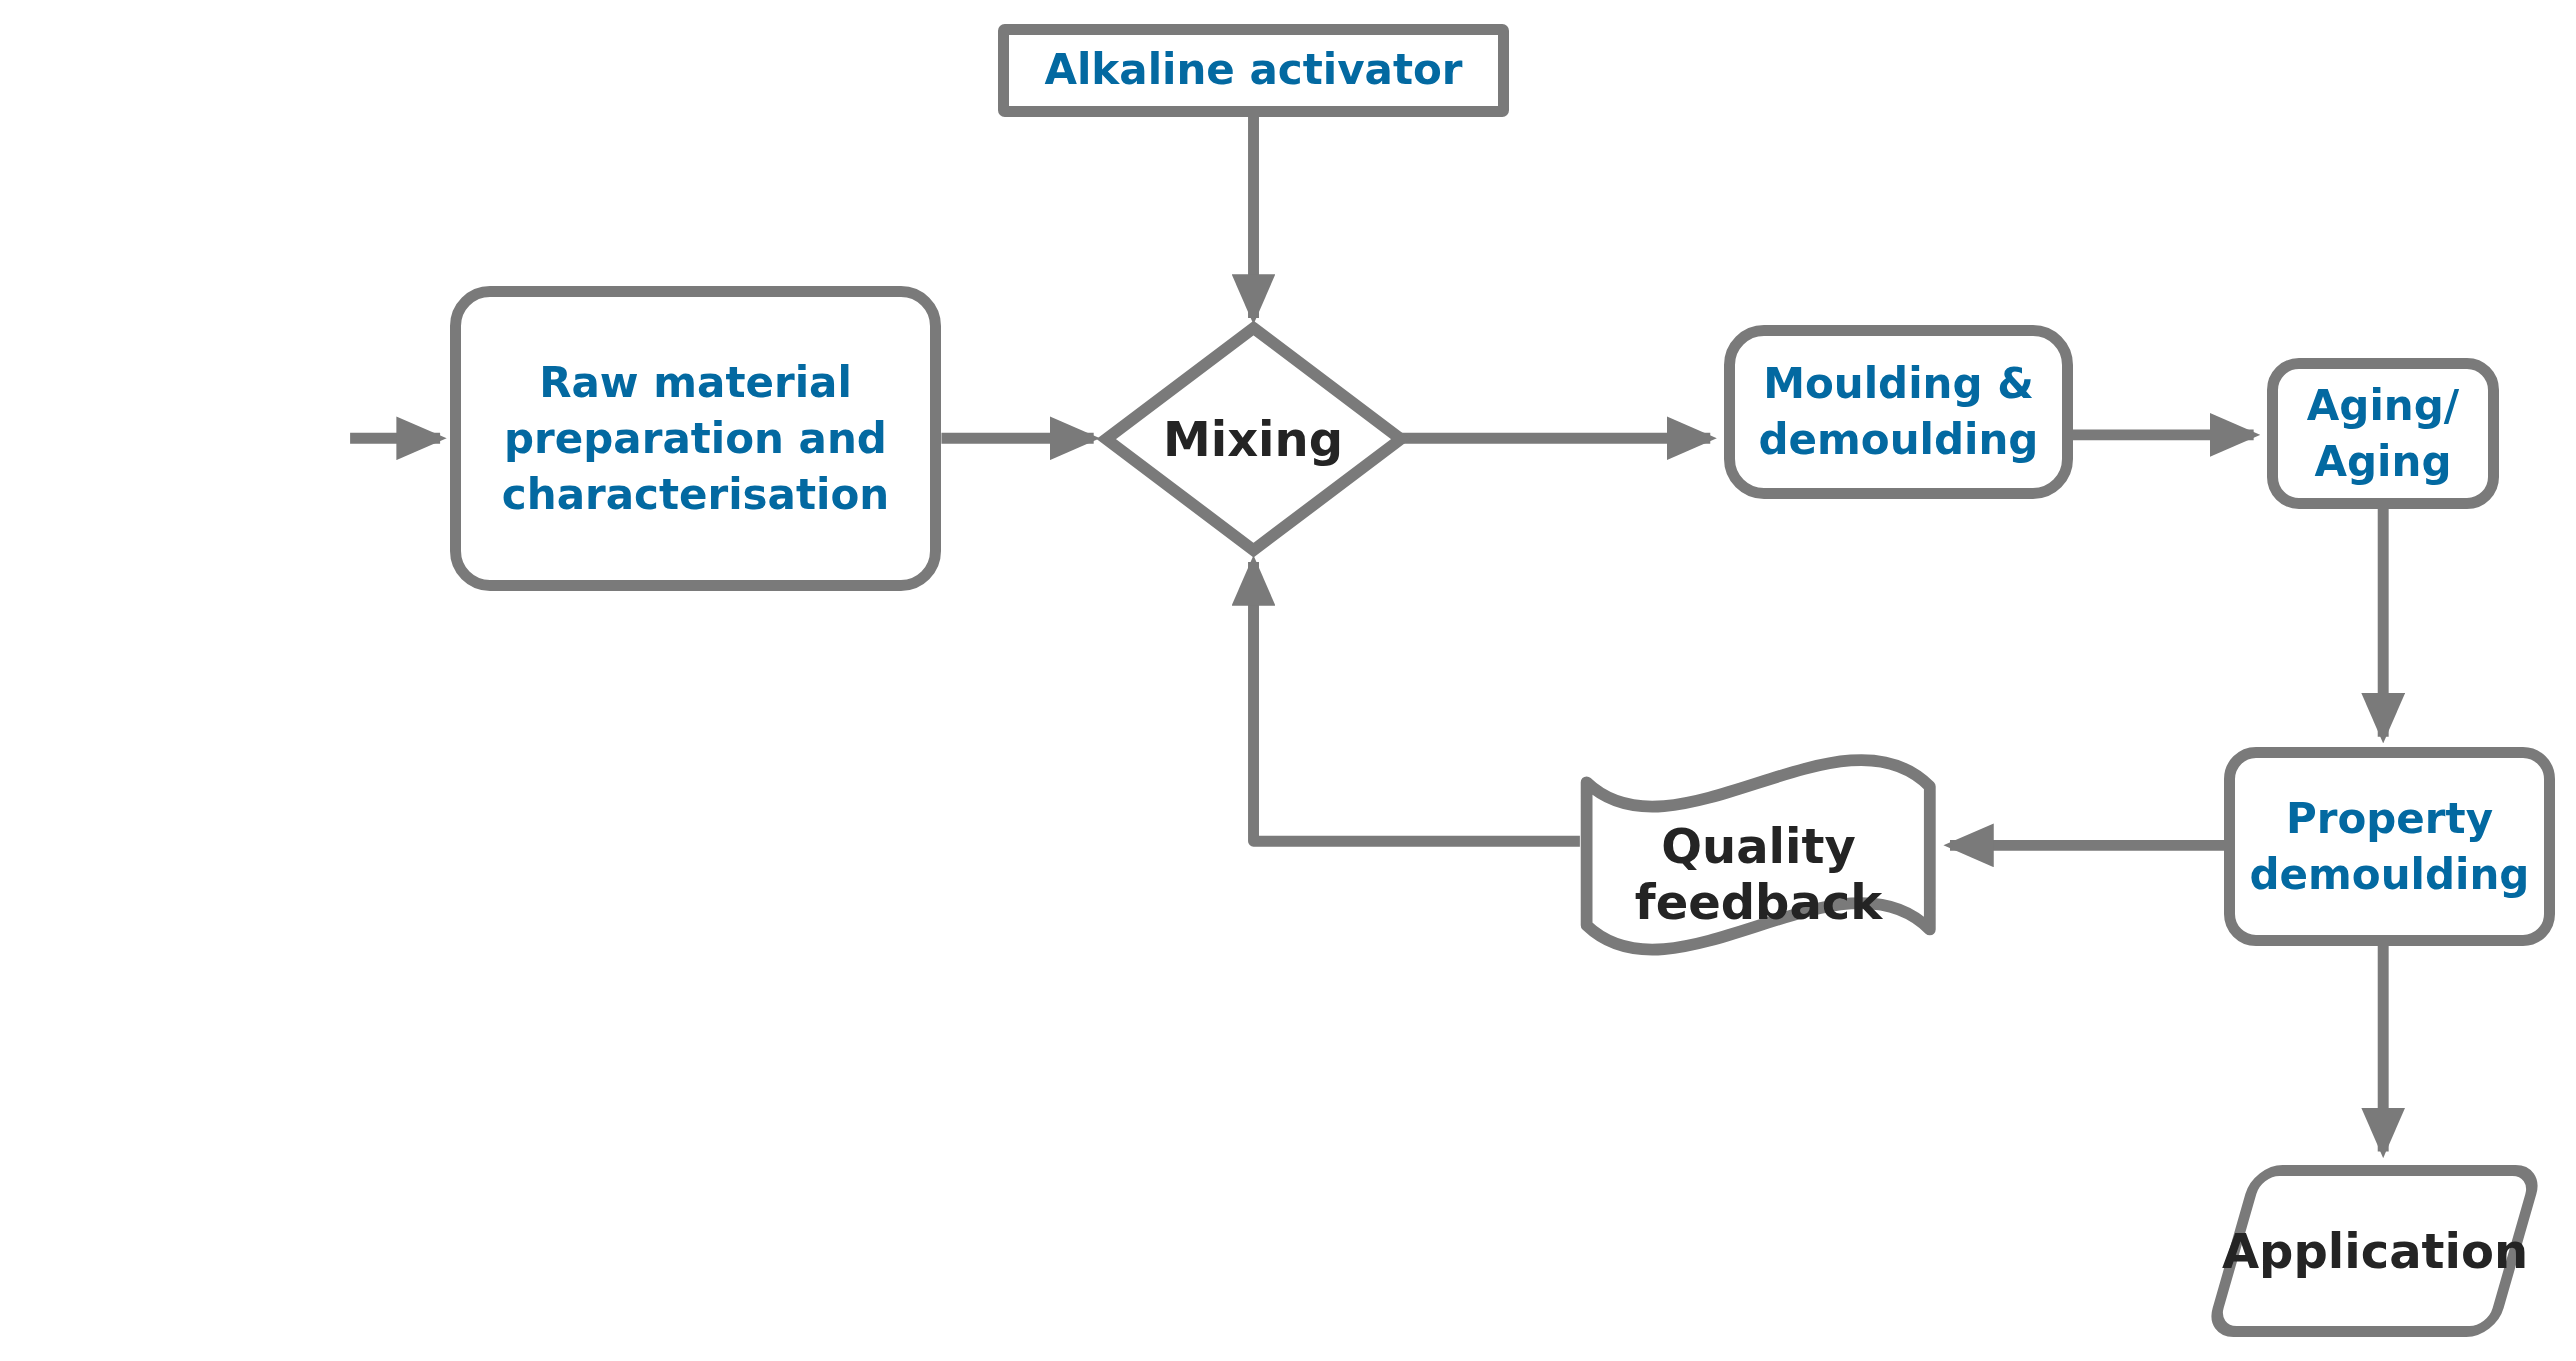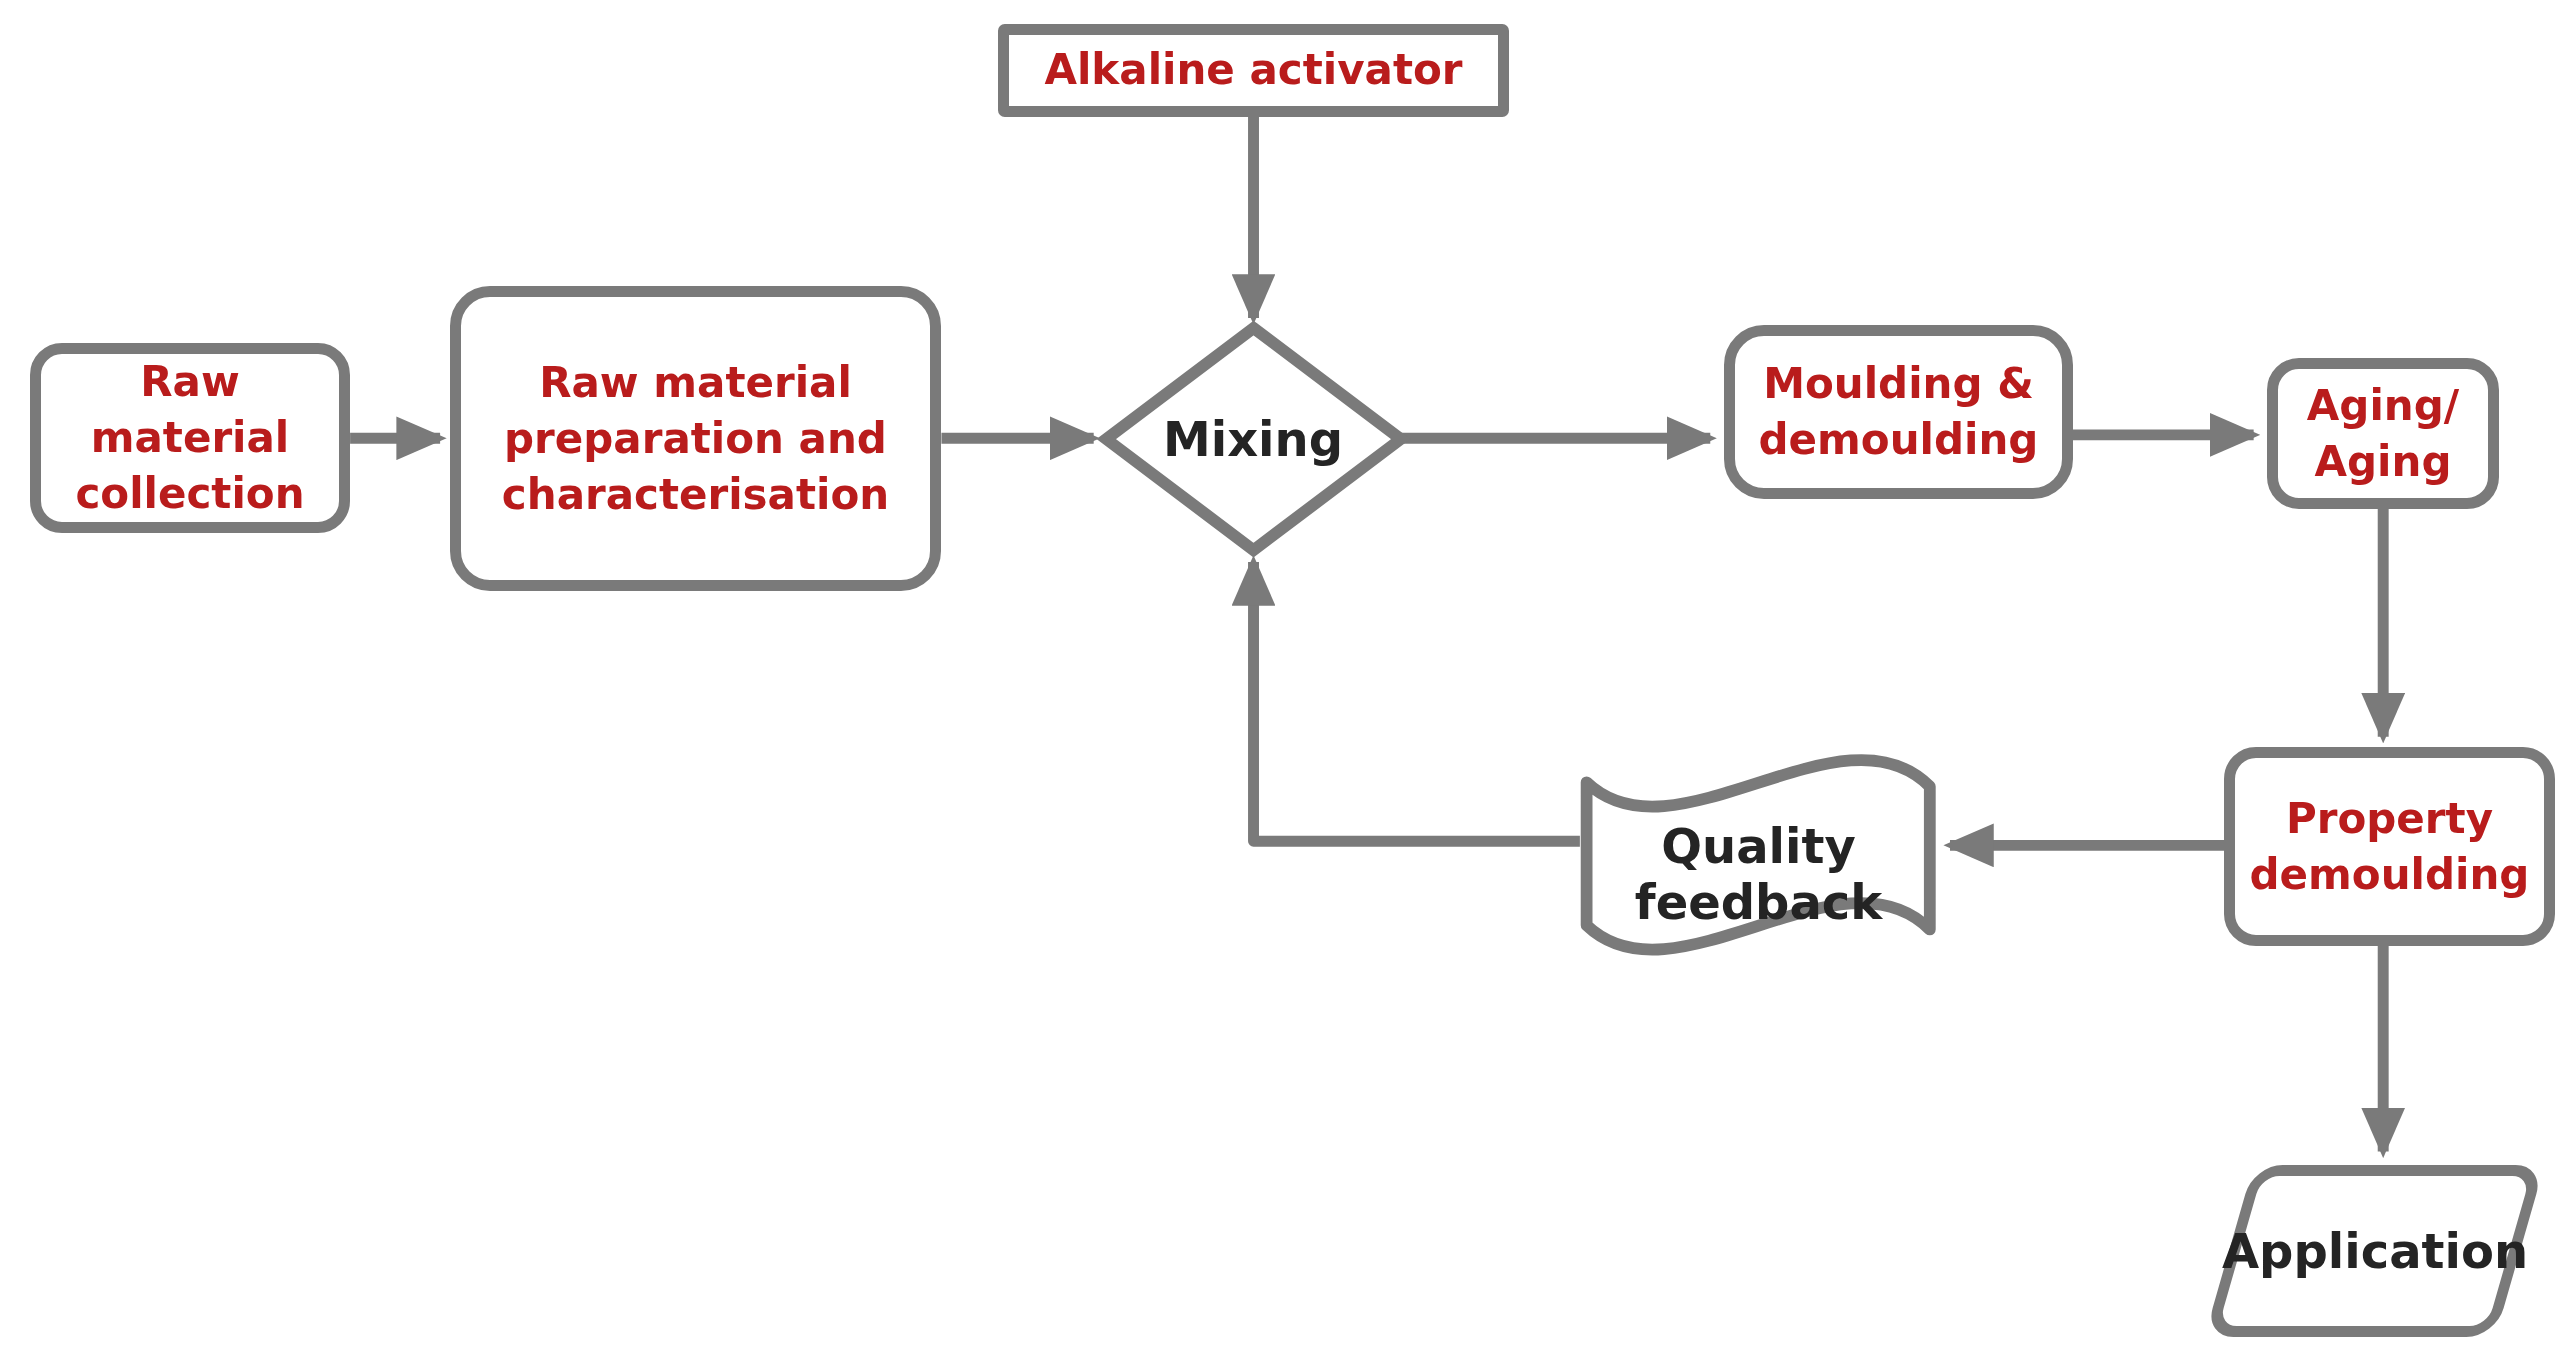--- a/index.html
+++ b/index.html
@@ -19,21 +19,21 @@
   }
   .node{
     position:absolute;
     box-sizing:border-box;
     background:#ffffff;
     border:11.8px solid #7a7a7a;
     display:flex;
     align-items:center;
     justify-content:center;
     text-align:center;
-    color:#b91c1c;
+    color:#0369a1;
     font-weight:bold;
     font-size:42px;
     line-height:56px;
     white-space:pre-line;
   }
   .float-label{
     position:absolute;
     box-sizing:border-box;
     display:flex;
     align-items:center;
@@ -83,25 +83,20 @@
 
     <polygon class="shape-stroke" points="1490,390 1665,522 1490,654 1315,522" stroke-linejoin="miter"></polygon>
 
     <path class="shape-stroke" d="M 1886 930
              C 1990 1030, 2190 830, 2294 935
              L 2294 1105
              C 2190 1000, 1990 1200, 1886 1100
              Z" stroke-linejoin="round"></path>
   </svg>
 
-  <div class="node" style="left:30px;top:343px;width:320px;height:190px;border-radius:32px;">
-    <span>Raw
-material
-collection</span>
-  </div>
 
   <div class="node" style="left:450px;top:286px;width:491px;height:305px;border-radius:40px;">
     <span>Raw material
 preparation and
 characterisation</span>
   </div>
 
   <div class="node" style="left:998px;top:23.6px;width:511px;height:93px;border-radius:6.7px;">
     <span>Alkaline activator</span>
   </div>

